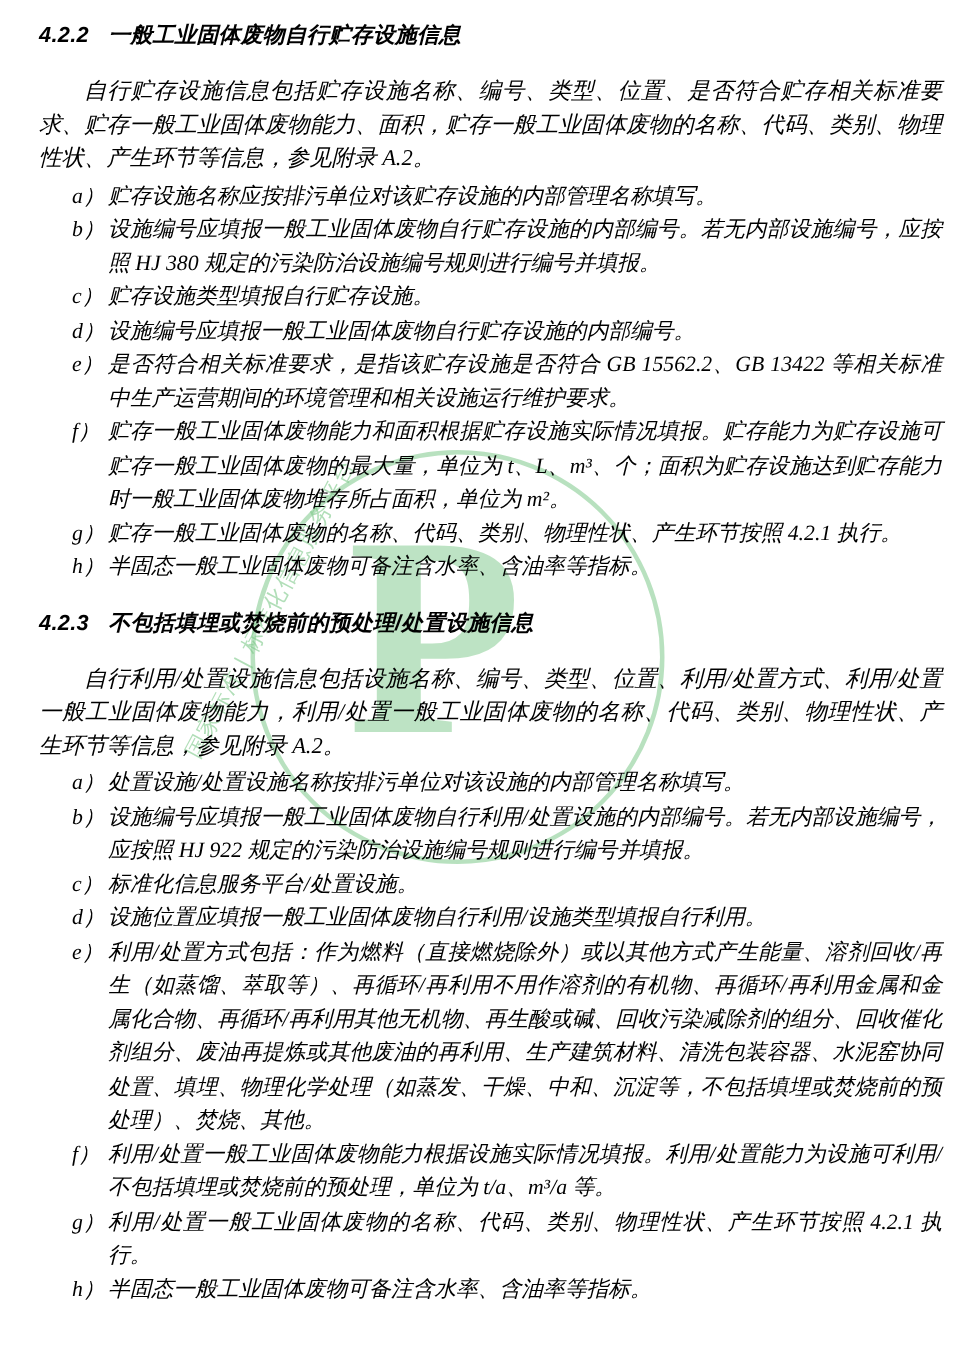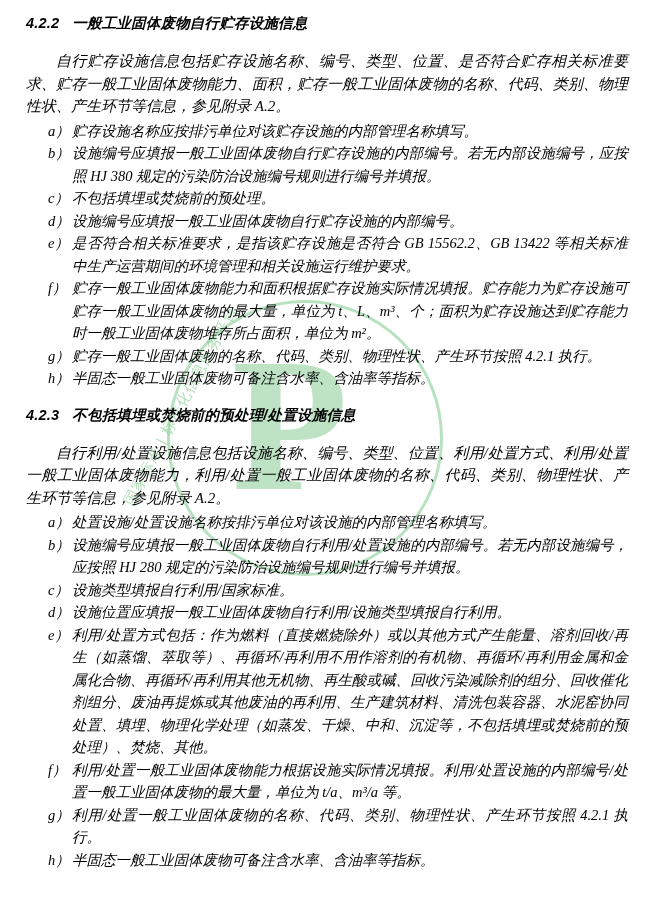--- a/index.html
+++ b/index.html
@@ -129,41 +129,41 @@
 
   <div class="content">
 
     <h2 class="sec-head">
       <span class="num">4.2.2</span><span>一般工业固体废物自行贮存设施信息</span>
     </h2>
     <p class="para">自行贮存设施信息包括贮存设施名称、编号、类型、位置、是否符合贮存相关标准要求、贮存一般工业固体废物能力、面积，贮存一般工业固体废物的名称、代码、类别、物理性状、产生环节等信息，参见附录 A.2。</p>
     <ol class="alpha">
       <li><span class="marker">a）</span><span>贮存设施名称应按排污单位对该贮存设施的内部管理名称填写。</span></li>
       <li><span class="marker">b）</span><span>设施编号应填报一般工业固体废物自行贮存设施的内部编号。若无内部设施编号，应按照 HJ 380 规定的污染防治设施编号规则进行编号并填报。</span></li>
-      <li><span class="marker">c）</span><span>不包括填埋或焚烧前的预处理。</span></li>
+      <li><span class="marker">c）</span><span>贮存设施类型填报自行贮存设施。</span></li>
       <li><span class="marker">d）</span><span>设施编号应填报一般工业固体废物自行贮存设施的内部编号。</span></li>
       <li><span class="marker">e）</span><span>是否符合相关标准要求，是指该贮存设施是否符合 GB 15562.2、GB 13422 等相关标准中生产运营期间的环境管理和相关设施运行维护要求。</span></li>
       <li><span class="marker">f）</span><span>贮存一般工业固体废物能力和面积根据贮存设施实际情况填报。贮存能力为贮存设施可贮存一般工业固体废物的最大量，单位为 t、L、m³、个；面积为贮存设施达到贮存能力时一般工业固体废物堆存所占面积，单位为 m²。</span></li>
       <li><span class="marker">g）</span><span>贮存一般工业固体废物的名称、代码、类别、物理性状、产生环节按照 4.2.1 执行。</span></li>
       <li><span class="marker">h）</span><span>半固态一般工业固体废物可备注含水率、含油率等指标。</span></li>
     </ol>
 
     <div class="spacer-16"></div>
 
     <h2 class="sec-head">
       <span class="num">4.2.3</span><span>不包括填埋或焚烧前的预处理/处置设施信息</span>
     </h2>
     <p class="para">自行利用/处置设施信息包括设施名称、编号、类型、位置、利用/处置方式、利用/处置一般工业固体废物能力，利用/处置一般工业固体废物的名称、代码、类别、物理性状、产生环节等信息，参见附录 A.2。</p>
     <ol class="alpha">
       <li><span class="marker">a）</span><span>处置设施/处置设施名称按排污单位对该设施的内部管理名称填写。</span></li>
-      <li><span class="marker">b）</span><span>设施编号应填报一般工业固体废物自行利用/处置设施的内部编号。若无内部设施编号，应按照 HJ 280 规定的污染防治设施编号规则进行编号并填报。</span></li>
-      <li><span class="marker">c）</span><span>设施类型填报自行利用/国家标准。</span></li>
+      <li><span class="marker">b）</span><span>设施编号应填报一般工业固体废物自行利用/处置设施的内部编号。若无内部设施编号，应按照 HJ 922 规定的污染防治设施编号规则进行编号并填报。</span></li>
+      <li><span class="marker">c）</span><span>标准化信息服务平台/处置设施。</span></li>
       <li><span class="marker">d）</span><span>设施位置应填报一般工业固体废物自行利用/设施类型填报自行利用。</span></li>
       <li><span class="marker">e）</span><span>利用/处置方式包括：作为燃料（直接燃烧除外）或以其他方式产生能量、溶剂回收/再生（如蒸馏、萃取等）、再循环/再利用不用作溶剂的有机物、再循环/再利用金属和金属化合物、再循环/再利用其他无机物、再生酸或碱、回收污染减除剂的组分、回收催化剂组分、废油再提炼或其他废油的再利用、生产建筑材料、清洗包装容器、水泥窑协同处置、填埋、物理化学处理（如蒸发、干燥、中和、沉淀等，不包括填埋或焚烧前的预处理）、焚烧、其他。</span></li>
-      <li><span class="marker">f）</span><span>利用/处置一般工业固体废物能力根据设施实际情况填报。利用/处置设施的内部编号/处置一般工业固体废物的最大量，单位为 t/a、m³/a 等。</span></li>
+      <li><span class="marker">f）</span><span>利用/处置一般工业固体废物能力根据设施实际情况填报。利用/处置能力为设施可利用/不包括填埋或焚烧前的预处理，单位为 t/a、m³/a 等。</span></li>
       <li><span class="marker">g）</span><span>利用/处置一般工业固体废物的名称、代码、类别、物理性状、产生环节按照 4.2.1 执行。</span></li>
       <li><span class="marker">h）</span><span>半固态一般工业固体废物可备注含水率、含油率等指标。</span></li>
     </ol>
 
     <div class="spacer-20"></div>
 
     <h2 class="sec-head big">
       <span class="num">5</span><span>污染防控技术要求</span>
     </h2>
 

